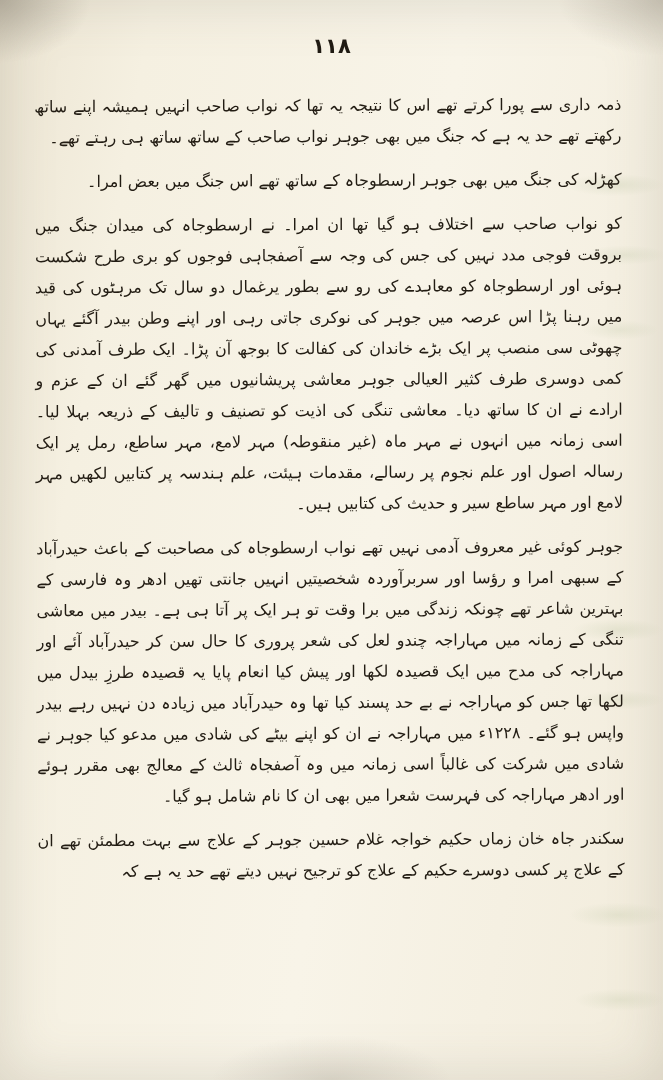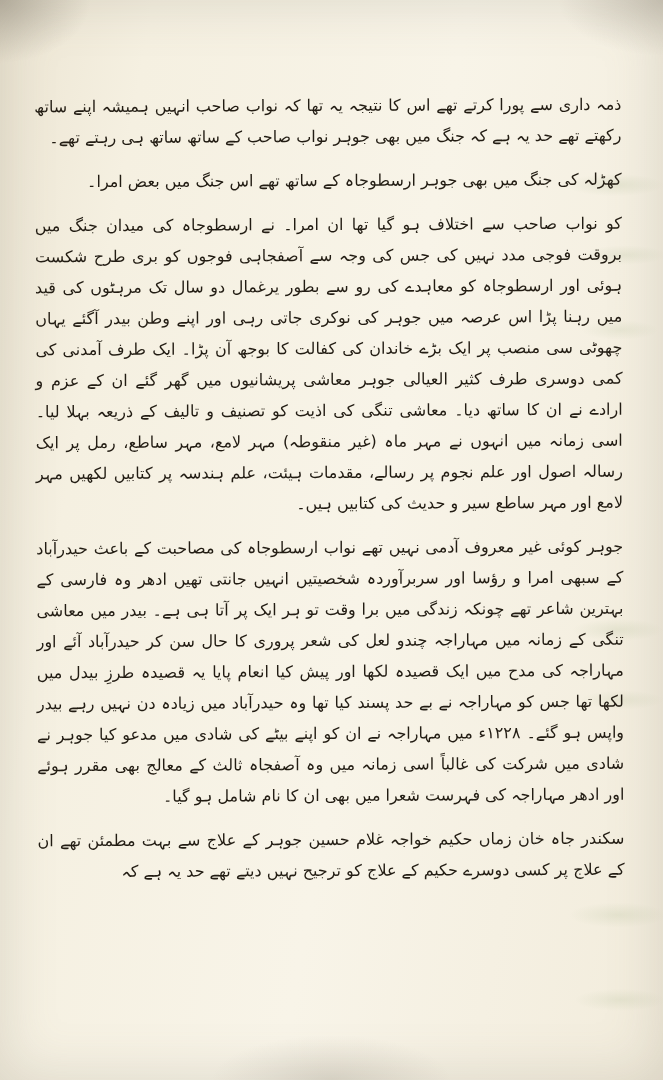--- a/index.html
+++ b/index.html
@@ -67,20 +67,21 @@
   .para {
     margin: 0 0 13px 0;
   }
 </style>
 </head>
 <body>
 
 <div class="scan">
   <div class="bleed"></div>
 
+  <div class="page-number">۱۱۸</div>
 
   <div class="text-body">
     <p class="para">ذمہ داری سے پورا کرتے تھے اس کا نتیجہ یہ تھا کہ نواب صاحب انہیں ہمیشہ اپنے ساتھ رکھتے تھے حد یہ ہے کہ جنگ میں بھی جوہر نواب صاحب کے ساتھ ساتھ ہی رہتے تھے۔</p>
     <p class="para">کھڑلہ کی جنگ میں بھی جوہر ارسطوجاہ کے ساتھ تھے اس جنگ میں بعض امرا۔</p>
     <p class="para">کو نواب صاحب سے اختلاف ہو گیا تھا ان امرا۔ نے ارسطوجاہ کی میدان جنگ میں بروقت فوجی مدد نہیں کی جس کی وجہ سے آصفجاہی فوجوں کو بری طرح شکست ہوئی اور ارسطوجاہ کو معاہدے کی رو سے بطور یرغمال دو سال تک مرہٹوں کی قید میں رہنا پڑا اس عرصہ میں جوہر کی نوکری جاتی رہی اور اپنے وطن بیدر آگئے یہاں چھوٹی سی منصب پر ایک بڑے خاندان کی کفالت کا بوجھ آن پڑا۔ ایک طرف آمدنی کی کمی دوسری طرف کثیر العیالی جوہر معاشی پریشانیوں میں گھر گئے ان کے عزم و ارادے نے ان کا ساتھ دیا۔ معاشی تنگی کی اذیت کو تصنیف و تالیف کے ذریعہ بہلا لیا۔ اسی زمانہ میں انہوں نے مہر ماہ (غیر منقوطہ) مہر لامع، مہر ساطع، رمل پر ایک رسالہ اصول اور علم نجوم پر رسالے، مقدمات ہیئت، علم ہندسہ پر کتابیں لکھیں مہر لامع اور مہر ساطع سیر و حدیث کی کتابیں ہیں۔</p>
     <p class="para">جوہر کوئی غیر معروف آدمی نہیں تھے نواب ارسطوجاہ کی مصاحبت کے باعث حیدرآباد کے سبھی امرا و رؤسا اور سربرآوردہ شخصیتیں انہیں جانتی تھیں ادھر وہ فارسی کے بہترین شاعر تھے چونکہ زندگی میں برا وقت تو ہر ایک پر آتا ہی ہے۔ بیدر میں معاشی تنگی کے زمانہ میں مہاراجہ چندو لعل کی شعر پروری کا حال سن کر حیدرآباد آئے اور مہاراجہ کی مدح میں ایک قصیدہ لکھا اور پیش کیا انعام پایا یہ قصیدہ طرزِ بیدل میں لکھا تھا جس کو مہاراجہ نے بے حد پسند کیا تھا وہ حیدرآباد میں زیادہ دن نہیں رہے بیدر واپس ہو گئے۔ ۱۲۲۸ء میں مہاراجہ نے ان کو اپنے بیٹے کی شادی میں مدعو کیا جوہر نے شادی میں شرکت کی غالباً اسی زمانہ میں وہ آصفجاہ ثالث کے معالج بھی مقرر ہوئے اور ادھر مہاراجہ کی فہرست شعرا میں بھی ان کا نام شامل ہو گیا۔</p>
     <p class="para">سکندر جاہ خان زماں حکیم خواجہ غلام حسین جوہر کے علاج سے بہت مطمئن تھے ان کے علاج پر کسی دوسرے حکیم کے علاج کو ترجیح نہیں دیتے تھے حد یہ ہے کہ</p>
   </div>
 </div>
 

